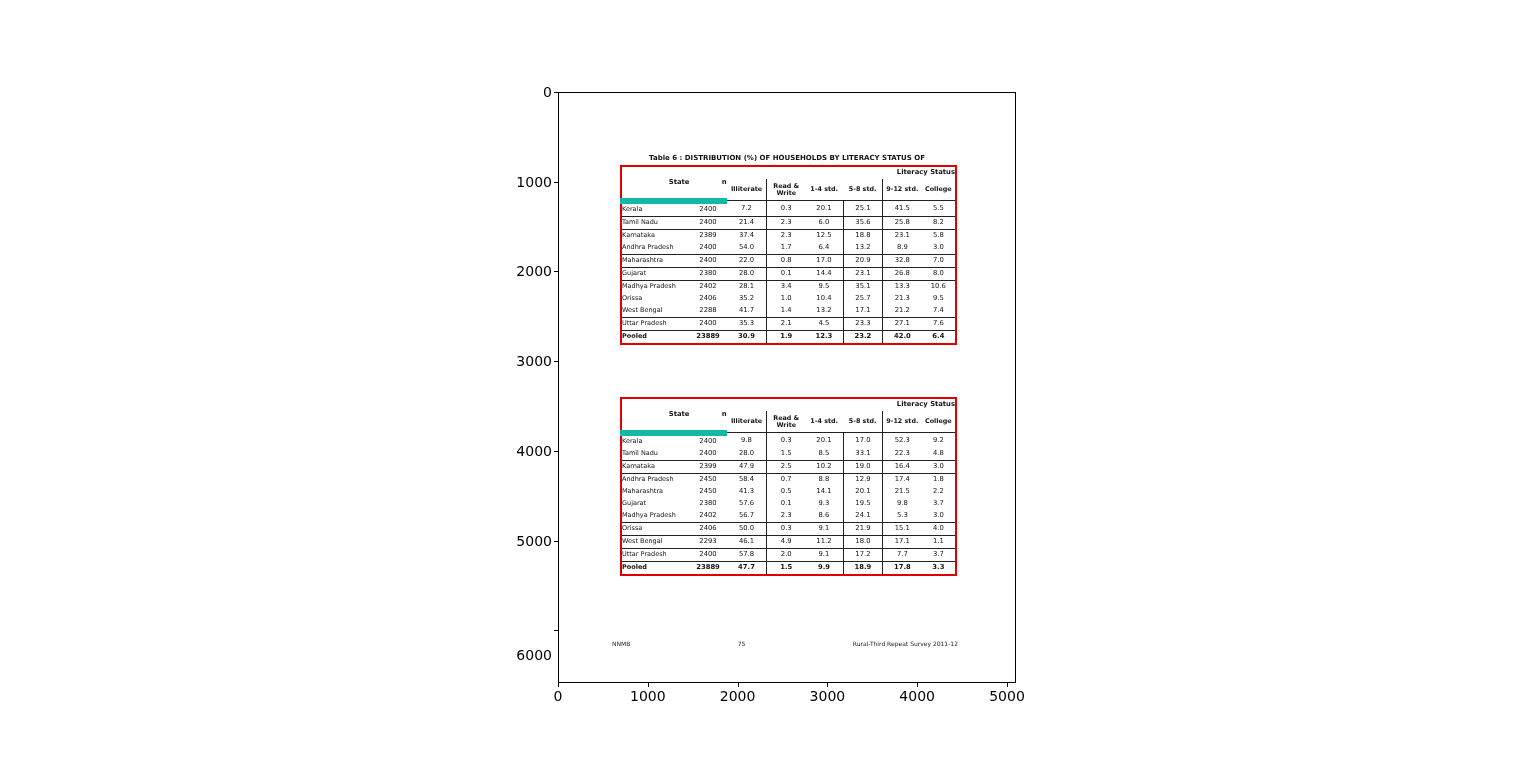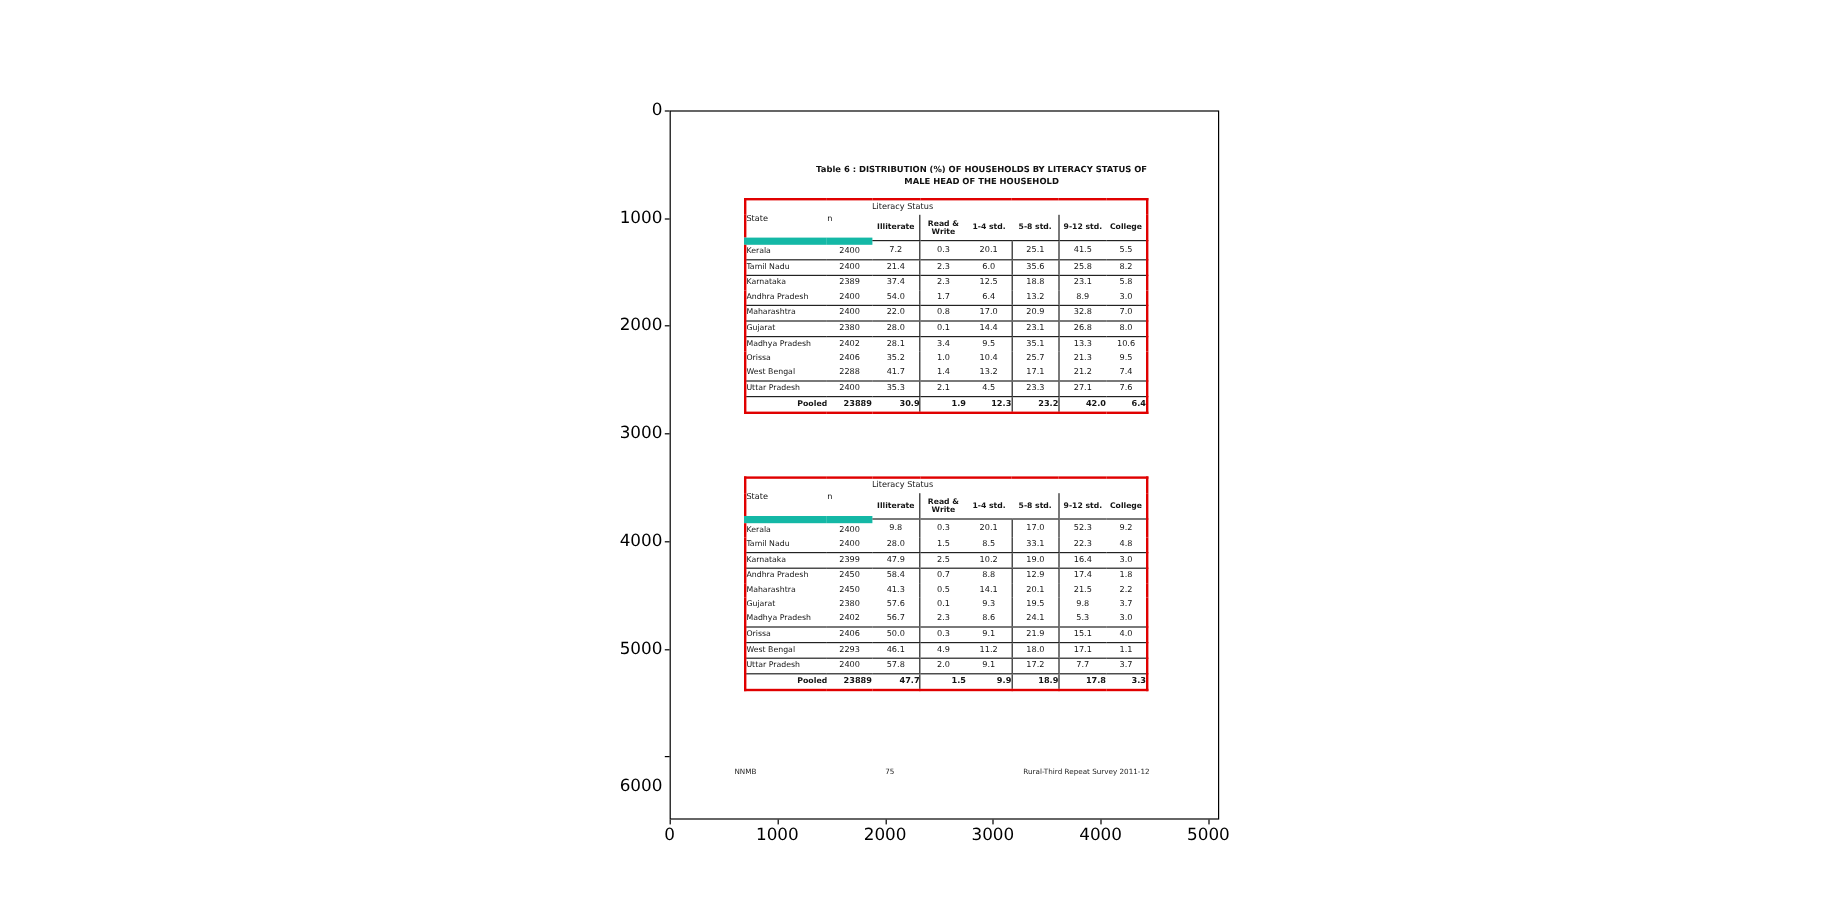--- a/index.html
+++ b/index.html
@@ -14,39 +14,39 @@
   .xtick{position:absolute;width:1px;height:4px;background:#000;top:683px;}
   .ytick{position:absolute;height:1px;width:4px;background:#000;left:554px;}
   .xtick-label{position:absolute;top:688px;transform:translateX(-50%);
                font-size:14px;color:#000;white-space:nowrap;}
   .ytick-label{position:absolute;left:470px;width:82px;text-align:right;
                font-size:14px;color:#000;white-space:nowrap;}
 
   
   .tbl-title{position:absolute;left:558px;width:458px;text-align:center;
              font-size:7px;font-weight:bold;line-height:9.5px;color:#111;}
-  #t0-title{top:137px;padding-left:31px;}
+  #t0-title{top:154px;}
   #t1-title{top:369px;}
 
   table.doc{position:absolute;border-collapse:collapse;table-layout:fixed;
             width:337px;background:#fff;border:2px solid var(--red,#e00000);
             color:var(--txt,#141414);}
   #table0{left:620px;top:165px;}
   #table1{left:620px;top:397px;}
   table.doc th,table.doc td{padding:0;margin:0;overflow:hidden;white-space:nowrap;
             vertical-align:middle;font-weight:normal;line-height:1.05;}
-  tr.ghead th{height:12px;font-size:6.8px;font-weight:normal;text-align:left;}
+  tr.ghead th{height:12px;font-size:6.8px;font-weight:bold;text-align:right;}
   tr.subhead th{height:21px;font-size:6.4px;font-weight:bold;text-align:center;
                 white-space:normal;border-bottom:1px solid #222;}
   th.corner{font-size:6.6px;font-weight:bold;text-align:center;border-bottom:6px solid #14b8a6;}
   td.state{font-size:6.5px;text-align:left;padding-left:5px;}
   td.num{font-size:6.8px;text-align:center;}
   tr.drow td{height:12px;border-bottom:1px solid #222;}
   tr.nodiv td{border-bottom:none;}
-  tr.pooled td{font-weight:bold;border-bottom:none;text-align:right;}
+  tr.pooled td{font-weight:bold;border-bottom:none;}
   .vleft{border-left:1px solid #222;}
 
   .page-footer{position:absolute;left:612px;top:640px;width:346px;
                display:flex;justify-content:space-between;
                font-size:6px;color:#222;}
 </style>
 </head>
 <body>
 
 <div id="canvas">

